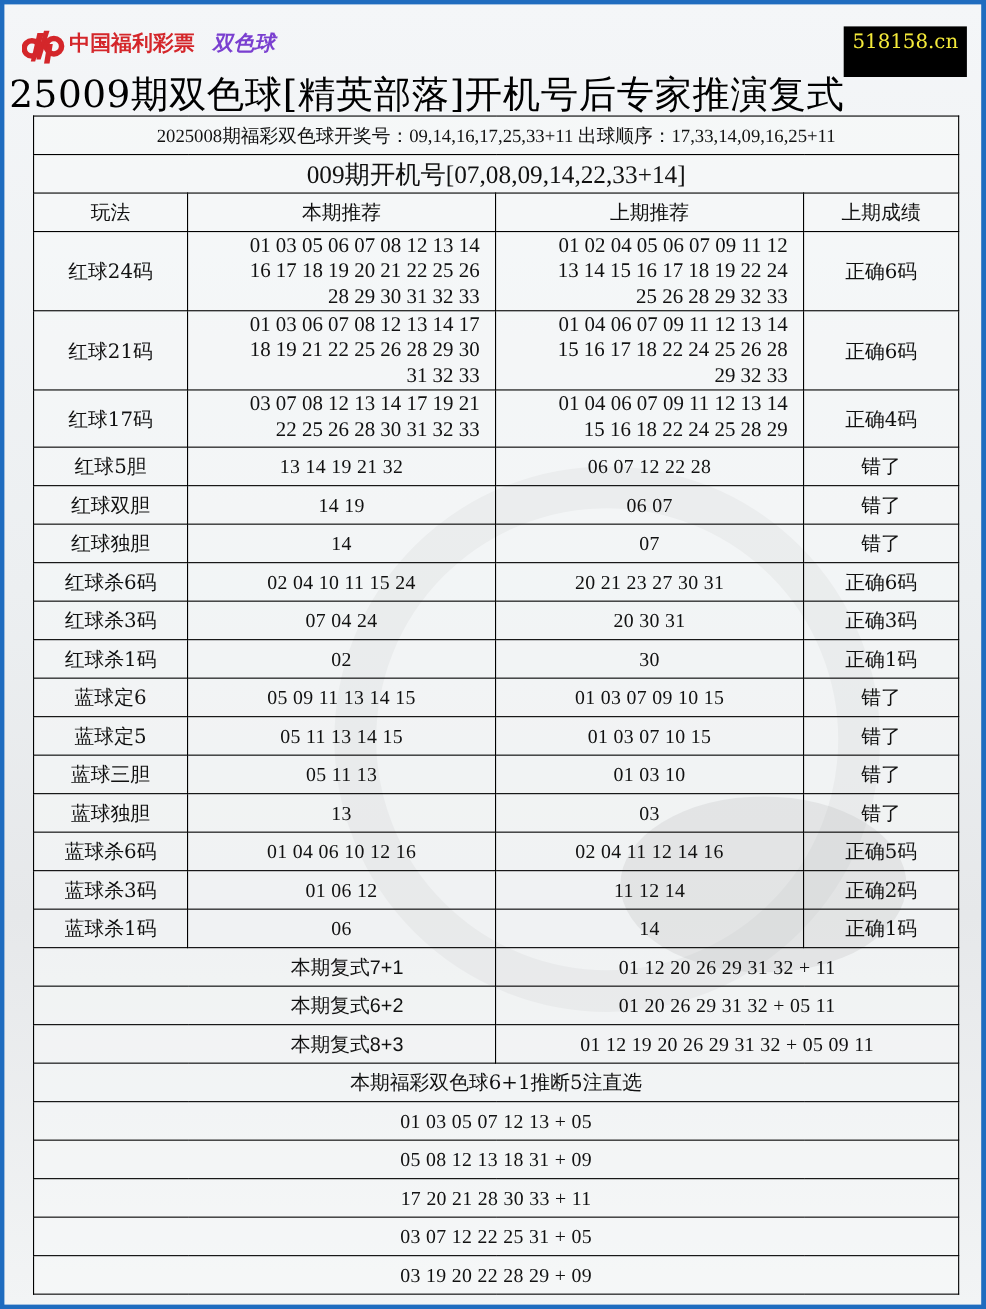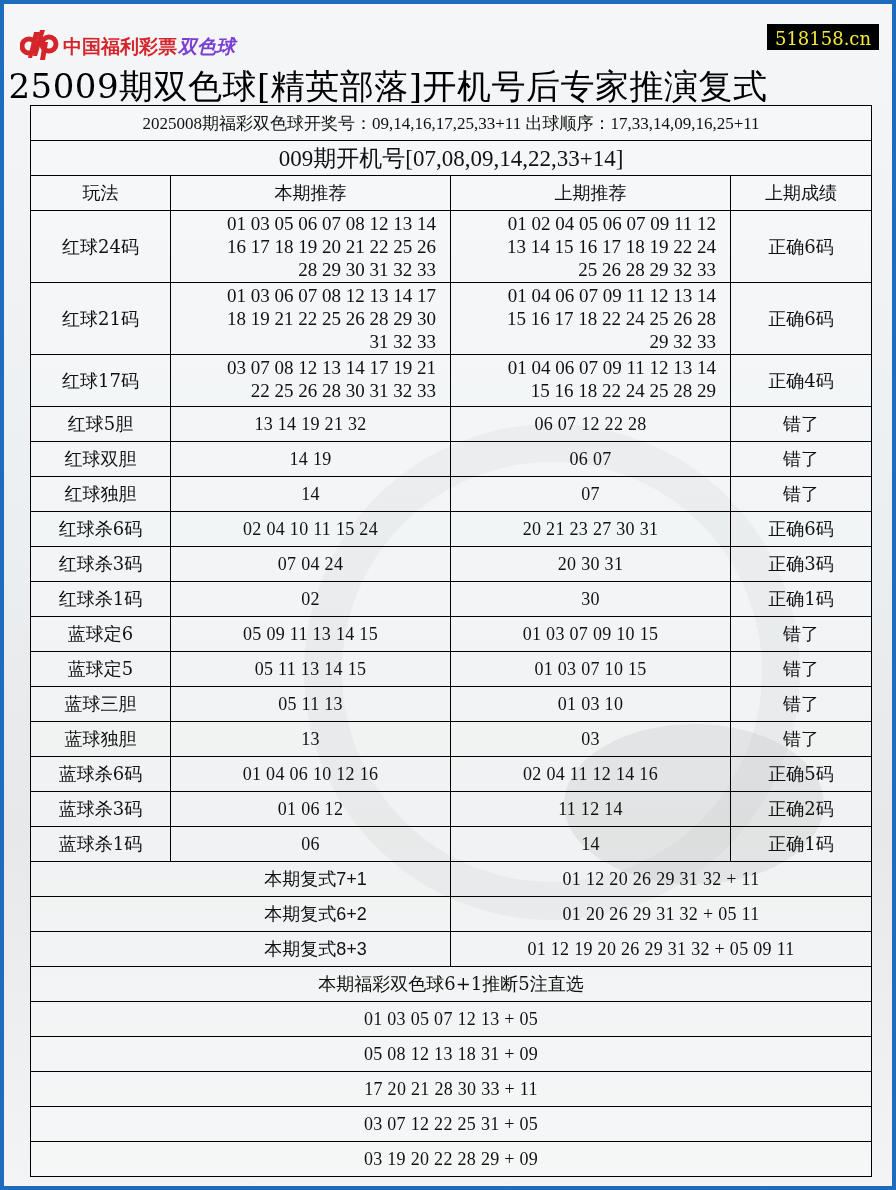--- a/index.html
+++ b/index.html
@@ -2,26 +2,26 @@
 <html><head>
 <meta charset="utf-8">
 <style>
   html,body{margin:0;padding:0;}
   body{width:896px;height:1190px;position:relative;overflow:hidden;
        font-family:"DejaVu Serif","Liberation Serif",serif;color:#111;
        background:#1f6cbf;}
   .frame{position:absolute;left:4px;top:4px;right:4px;bottom:4px;
          background:linear-gradient(180deg,#f4f6f8 0%,#eceff1 45%,#e6e8ea 70%,#f2f4f5 100%);overflow:hidden;}
   .bg-deco{position:absolute;border-radius:50%;opacity:.18;}
-  .logo{position:absolute;left:16px;top:22px;display:flex;align-items:flex-end;height:34px;}
+  .logo{position:absolute;left:16px;top:22px;display:flex;align-items:flex-start;height:34px;}
   .logo-mark{width:40px;height:32px;position:relative;}
   .logo-mark svg{display:block;}
   .logo-cn{font-family:"DejaVu Sans","Liberation Sans",sans-serif;font-weight:bold;font-size:19px;color:#d4262a;letter-spacing:0px;margin-left:3px;}
-  .logo-ssq{font-family:"DejaVu Sans","Liberation Sans",sans-serif;font-weight:bold;font-style:italic;font-size:19px;color:#7a3fd0;margin-left:1px;}
-  .site-badge{position:absolute;left:763px;top:20px;width:112px;height:26px;background:#000;color:#f4ea3a;
+  .logo-ssq{font-family:"DejaVu Sans","Liberation Sans",sans-serif;font-weight:bold;font-style:italic;font-size:19px;color:#7a3fd0;margin-left:16px;}
+  .site-badge{position:absolute;left:763px;top:20px;width:112px;height:46px;background:#000;color:#f4ea3a;
       font-family:"DejaVu Serif","Liberation Serif",serif;font-size:18px;line-height:29px;text-align:center;}
   .page-title{position:absolute;left:0;top:60px;width:768px;text-align:center;font-size:34px;line-height:44px;
       font-family:"DejaVu Serif","Liberation Serif",serif;color:#000;letter-spacing:0.5px;}
   table.main{position:absolute;left:26px;top:101px;width:841px;border-collapse:collapse;table-layout:fixed;
       font-family:"Liberation Serif","DejaVu Serif",serif;border-radius:27px;}
   table.main td{border:1.5px solid #000;font-size:18px;text-align:center;padding:0;background:rgba(248,249,250,0.55);}
   .r-head td{height:34px;}
   .r-multi td.nums{text-align:right;font-size:19px;line-height:23px;padding:1px 14px;vertical-align:top;}
   .r-std td{height:34px;}
   td.label{font-family:"DejaVu Serif","Liberation Serif",serif;font-size:17px;margin-top:48px;}

